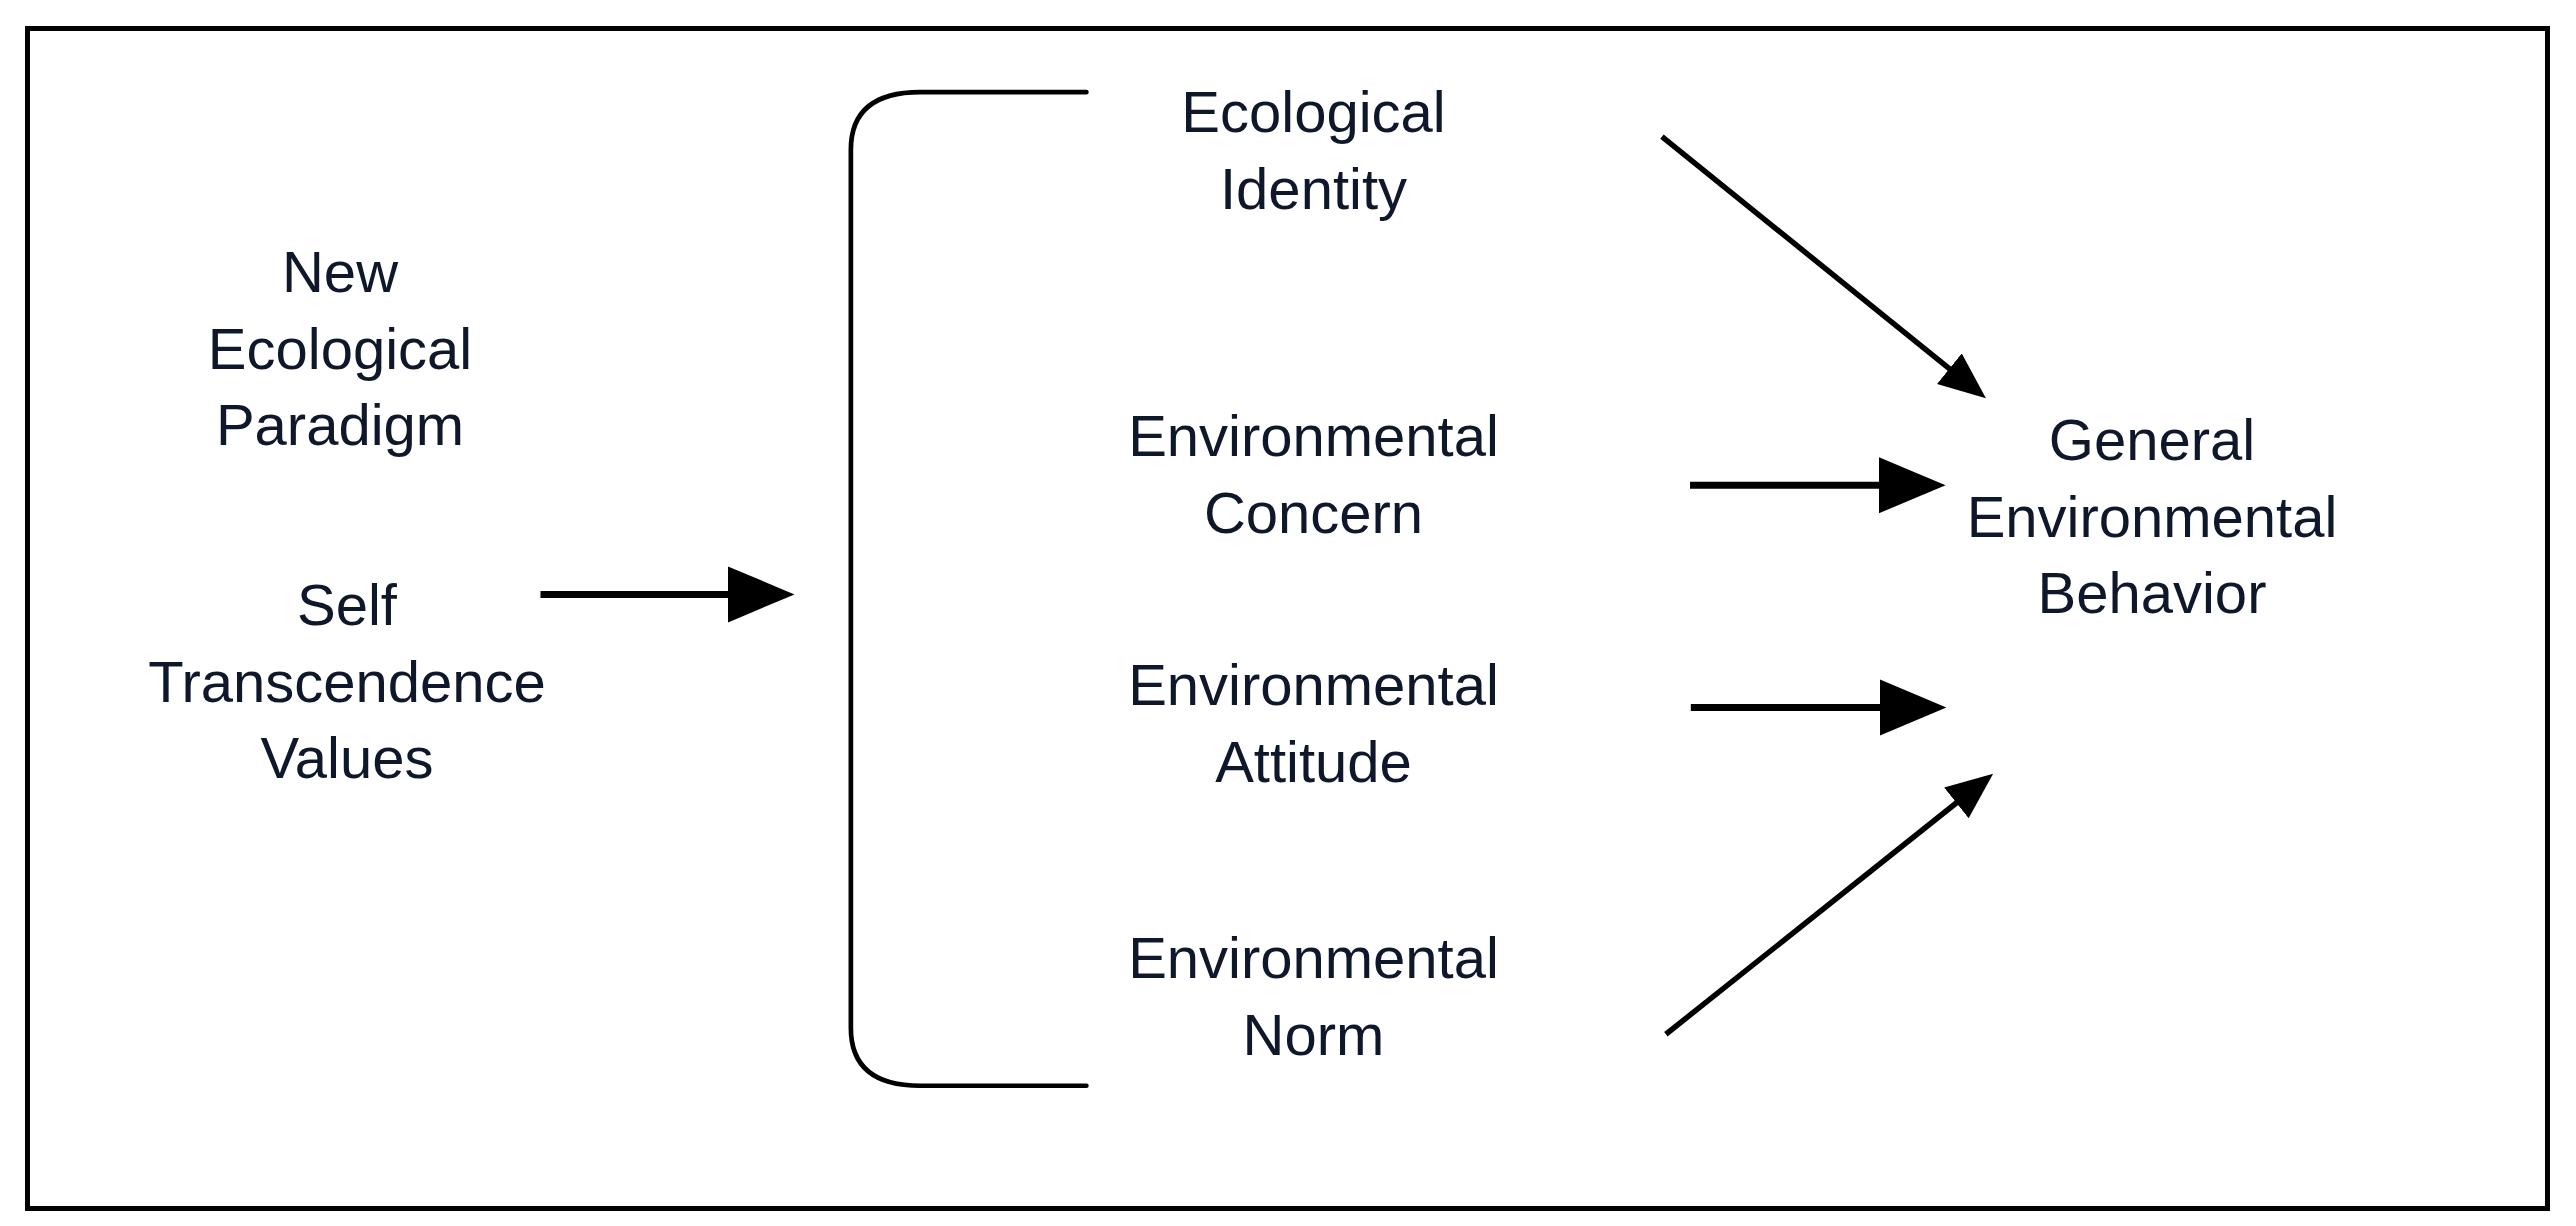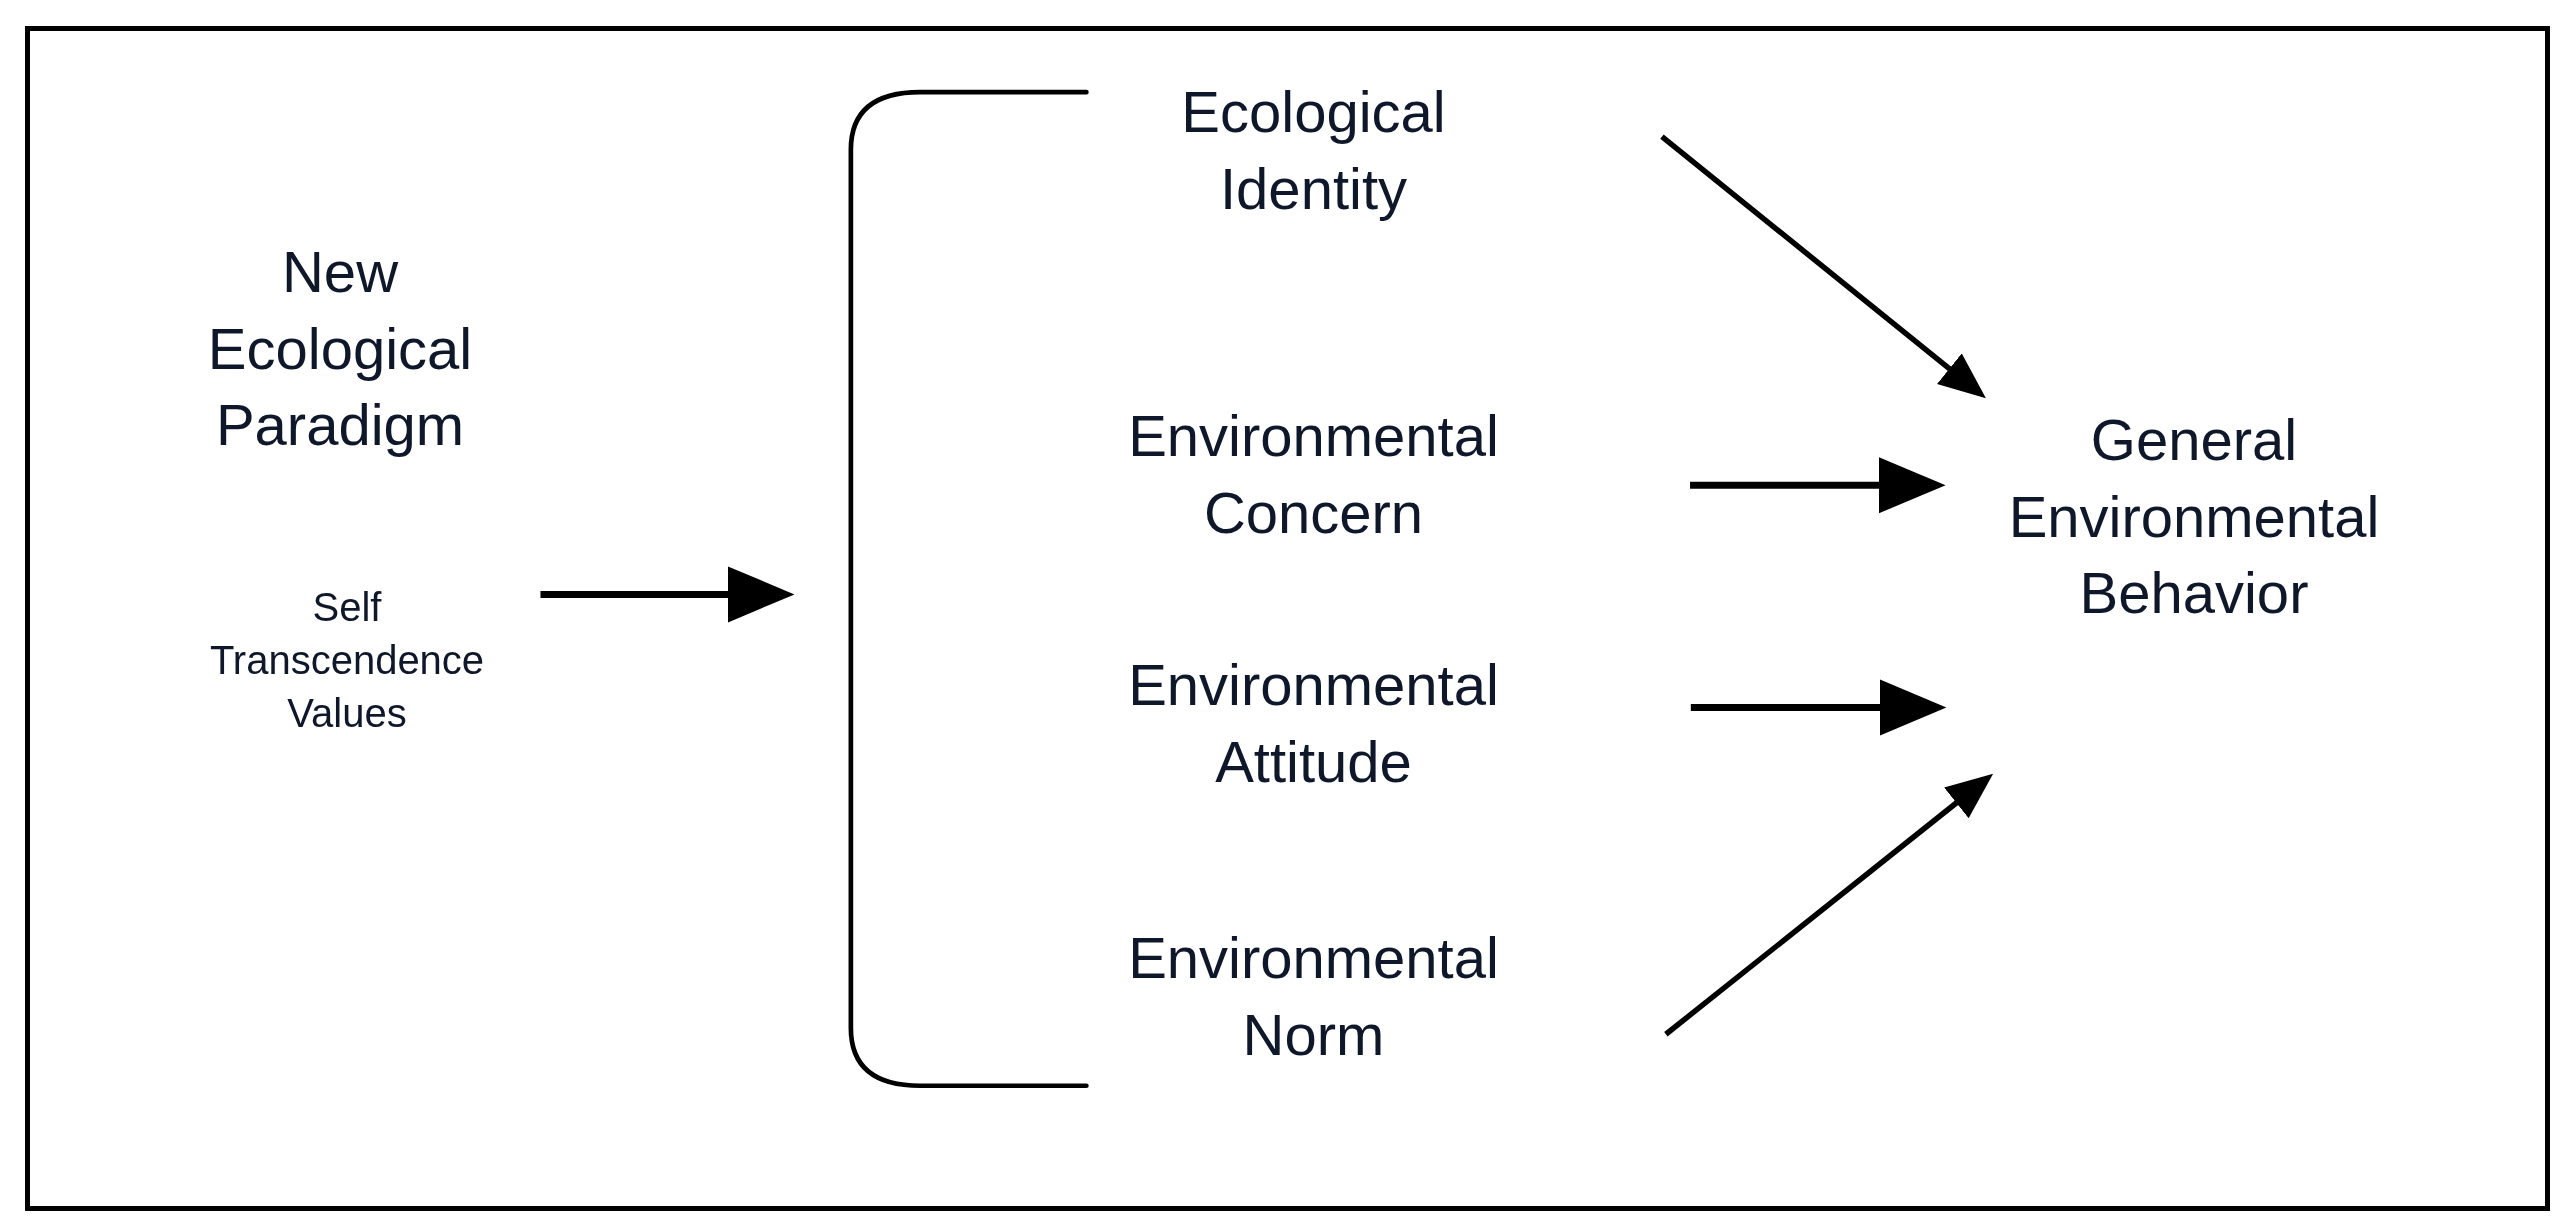--- a/index.html
+++ b/index.html
@@ -47,23 +47,23 @@
     letter-spacing: 0px;
   }
   #node-nep {
     left: 106px;
     top: 234px;
     width: 468px;
     font-size: 58px;
   }
   #node-stv {
     left: 113px;
-    top: 581px;
+    top: 567px;
     width: 468px;
-    font-size: 40px;
+    font-size: 58px;
   }
   #node-eco-identity {
     left: 990px;
     top: 74px;
     width: 647px;
     font-size: 58px;
   }
   #node-env-concern {
     left: 990px;
     top: 398px;
@@ -76,21 +76,21 @@
     width: 647px;
     font-size: 58px;
   }
   #node-env-norm {
     left: 990px;
     top: 920px;
     width: 647px;
     font-size: 58px;
   }
   #node-geb {
-    left: 1952px;
+    left: 1910px;
     top: 402px;
     width: 484px;
     font-size: 58px;
   }
 </style>
 </head>
 <body>
 
 <div id="page">
 

